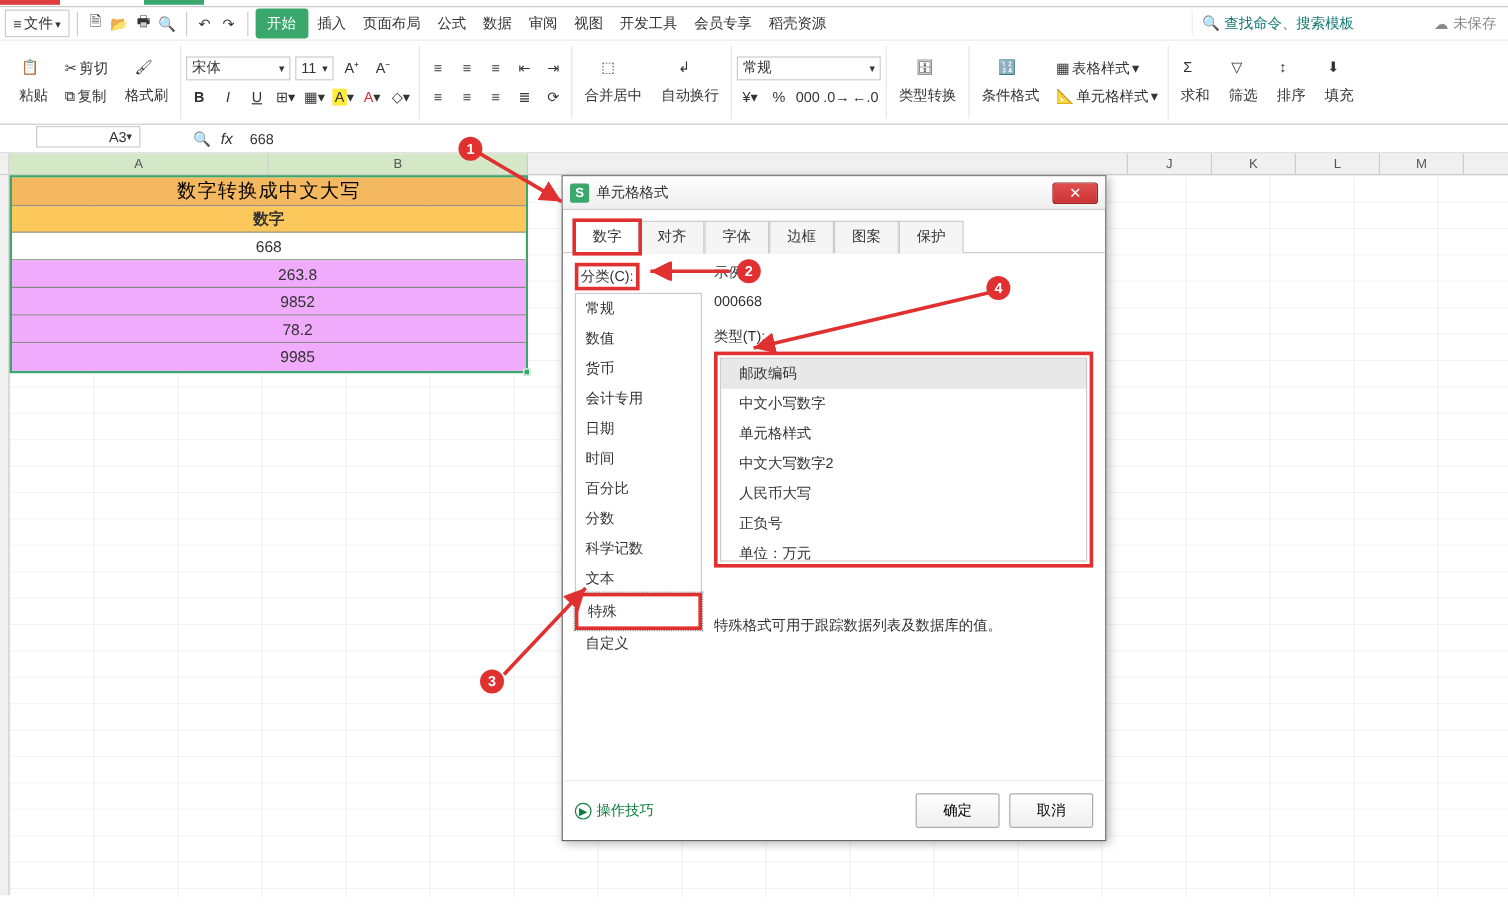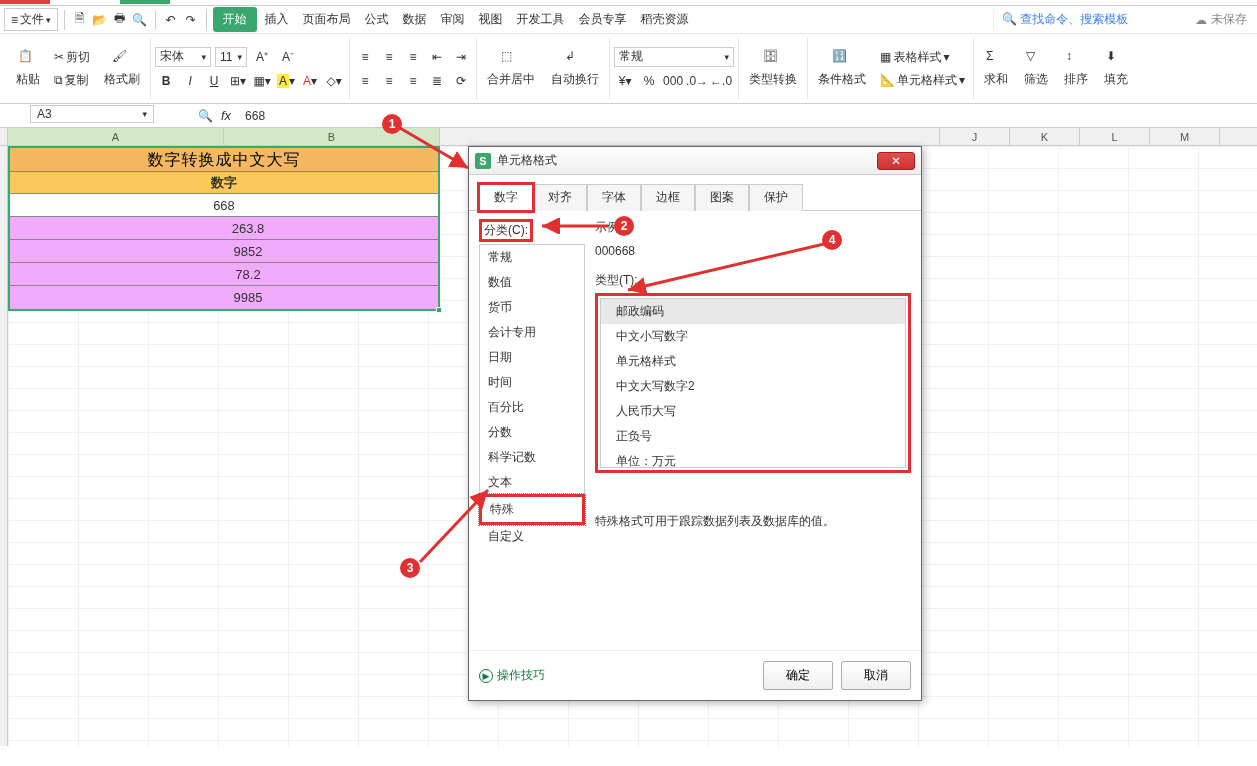--- a/index.html
+++ b/index.html
@@ -11,39 +11,39 @@
 .tab-strip .tab { padding: 0 8px; font-size: 11px; }
 .tab-strip .tab.red { background: #e03e3e; color: #fff; width: 50px; height: 6px; }
 .tab-strip .tab.green { background: #3aa76d; color: #fff; width: 50px; height: 6px; margin-left: 70px; }
 
 .menu-bar { height: 28px; background: #fff; display: flex; align-items: center; padding-left: 4px; gap: 2px; border-bottom: 1px solid #e6e6e6; }
 .menu-bar .menu-btn { padding: 2px 6px; font-size: 12px; cursor: pointer; display: flex; align-items: center; gap: 2px; }
 .menu-bar .file-menu { border: 1px solid #ccc; padding: 2px 6px; }
 .menu-bar .divider { width: 1px; height: 20px; background: #ccc; margin: 0 4px; }
 .menu-bar .icon-btn { width: 18px; height: 18px; display: flex; align-items: center; justify-content: center; cursor: pointer; }
 .menu-bar .start-tab { background: #3aa76d; color: #fff; padding: 4px 10px; border-radius: 3px; font-size: 12px; }
-.menu-bar .search-box { margin-left: auto; color: #3b82f6; padding: 2px 8px; font-size: 12px; border-left: 1px solid #eee; width: 200px; }
+.menu-bar .search-box { margin-left: auto; color: #0f766e; padding: 2px 8px; font-size: 12px; border-left: 1px solid #eee; width: 200px; }
 .menu-bar .unsaved { color: #888; margin-right: 10px; display: flex; align-items: center; gap: 4px; }
 
 .ribbon { height: 70px; background: #fff; border-bottom: 1px solid #ccc; display: flex; align-items: center; padding: 4px 6px; position: relative; }
 .ribbon-group { display: flex; flex-direction: column; padding: 0 4px; border-right: 1px solid #e6e6e6; height: 100%; justify-content: center; }
 .ribbon-group.row { flex-direction: row; align-items: center; gap: 4px; }
 .ribbon-btn { display: flex; align-items: center; gap: 2px; padding: 2px 4px; cursor: pointer; font-size: 12px; }
 .ribbon-vert { display: flex; flex-direction: column; align-items: center; padding: 2px 6px; cursor: pointer; font-size: 12px; }
 .ribbon-vert .ico { width: 20px; height: 20px; margin-bottom: 2px; }
 .font-box { display: flex; gap: 4px; margin-bottom: 4px; }
 .font-select { border: 1px solid #ccc; height: 20px; padding: 0 4px; display: flex; align-items: center; font-size: 12px; background: #fff; }
-.font-name { width: 56px; }
+.font-name { width: 87px; }
 .font-size { width: 32px; }
 .fmt-row { display: flex; gap: 2px; }
 .fmt-btn { width: 22px; height: 20px; display: flex; align-items: center; justify-content: center; cursor: pointer; font-size: 12px; border: 1px solid transparent; }
 
 
 .cell-bar { height: 24px; border-bottom: 1px solid #ccc; display: flex; align-items: center; background: #fff; }
-.cell-ref { width: 124px; border: 1px solid #ccc; margin: 0 4px 4px 30px; padding: 1px 6px; font-size: 12px; display: flex; align-items: center; justify-content: space-between; }
+.cell-ref { width: 87px; border: 1px solid #ccc; margin: 0 4px 4px 30px; padding: 1px 6px; font-size: 12px; display: flex; align-items: center; justify-content: flex-end; }
 .fx-area { display: flex; align-items: center; gap: 8px; margin-left: 40px; }
 .fx-icon { font-style: italic; font-size: 13px; }
 .formula-input { padding: 1px 6px; font-size: 12px; }
 
 
 .grid-area { position: relative; background: #fff; }
 .col-headers { display: flex; height: 18px; background: #f0f0f0; border-bottom: 1px solid #ccc; }
 .col-h { border-right: 1px solid #ccc; text-align: center; font-size: 11px; line-height: 18px; color: #555; }
 .col-h.selected { background: #d4e8c8; }
 

